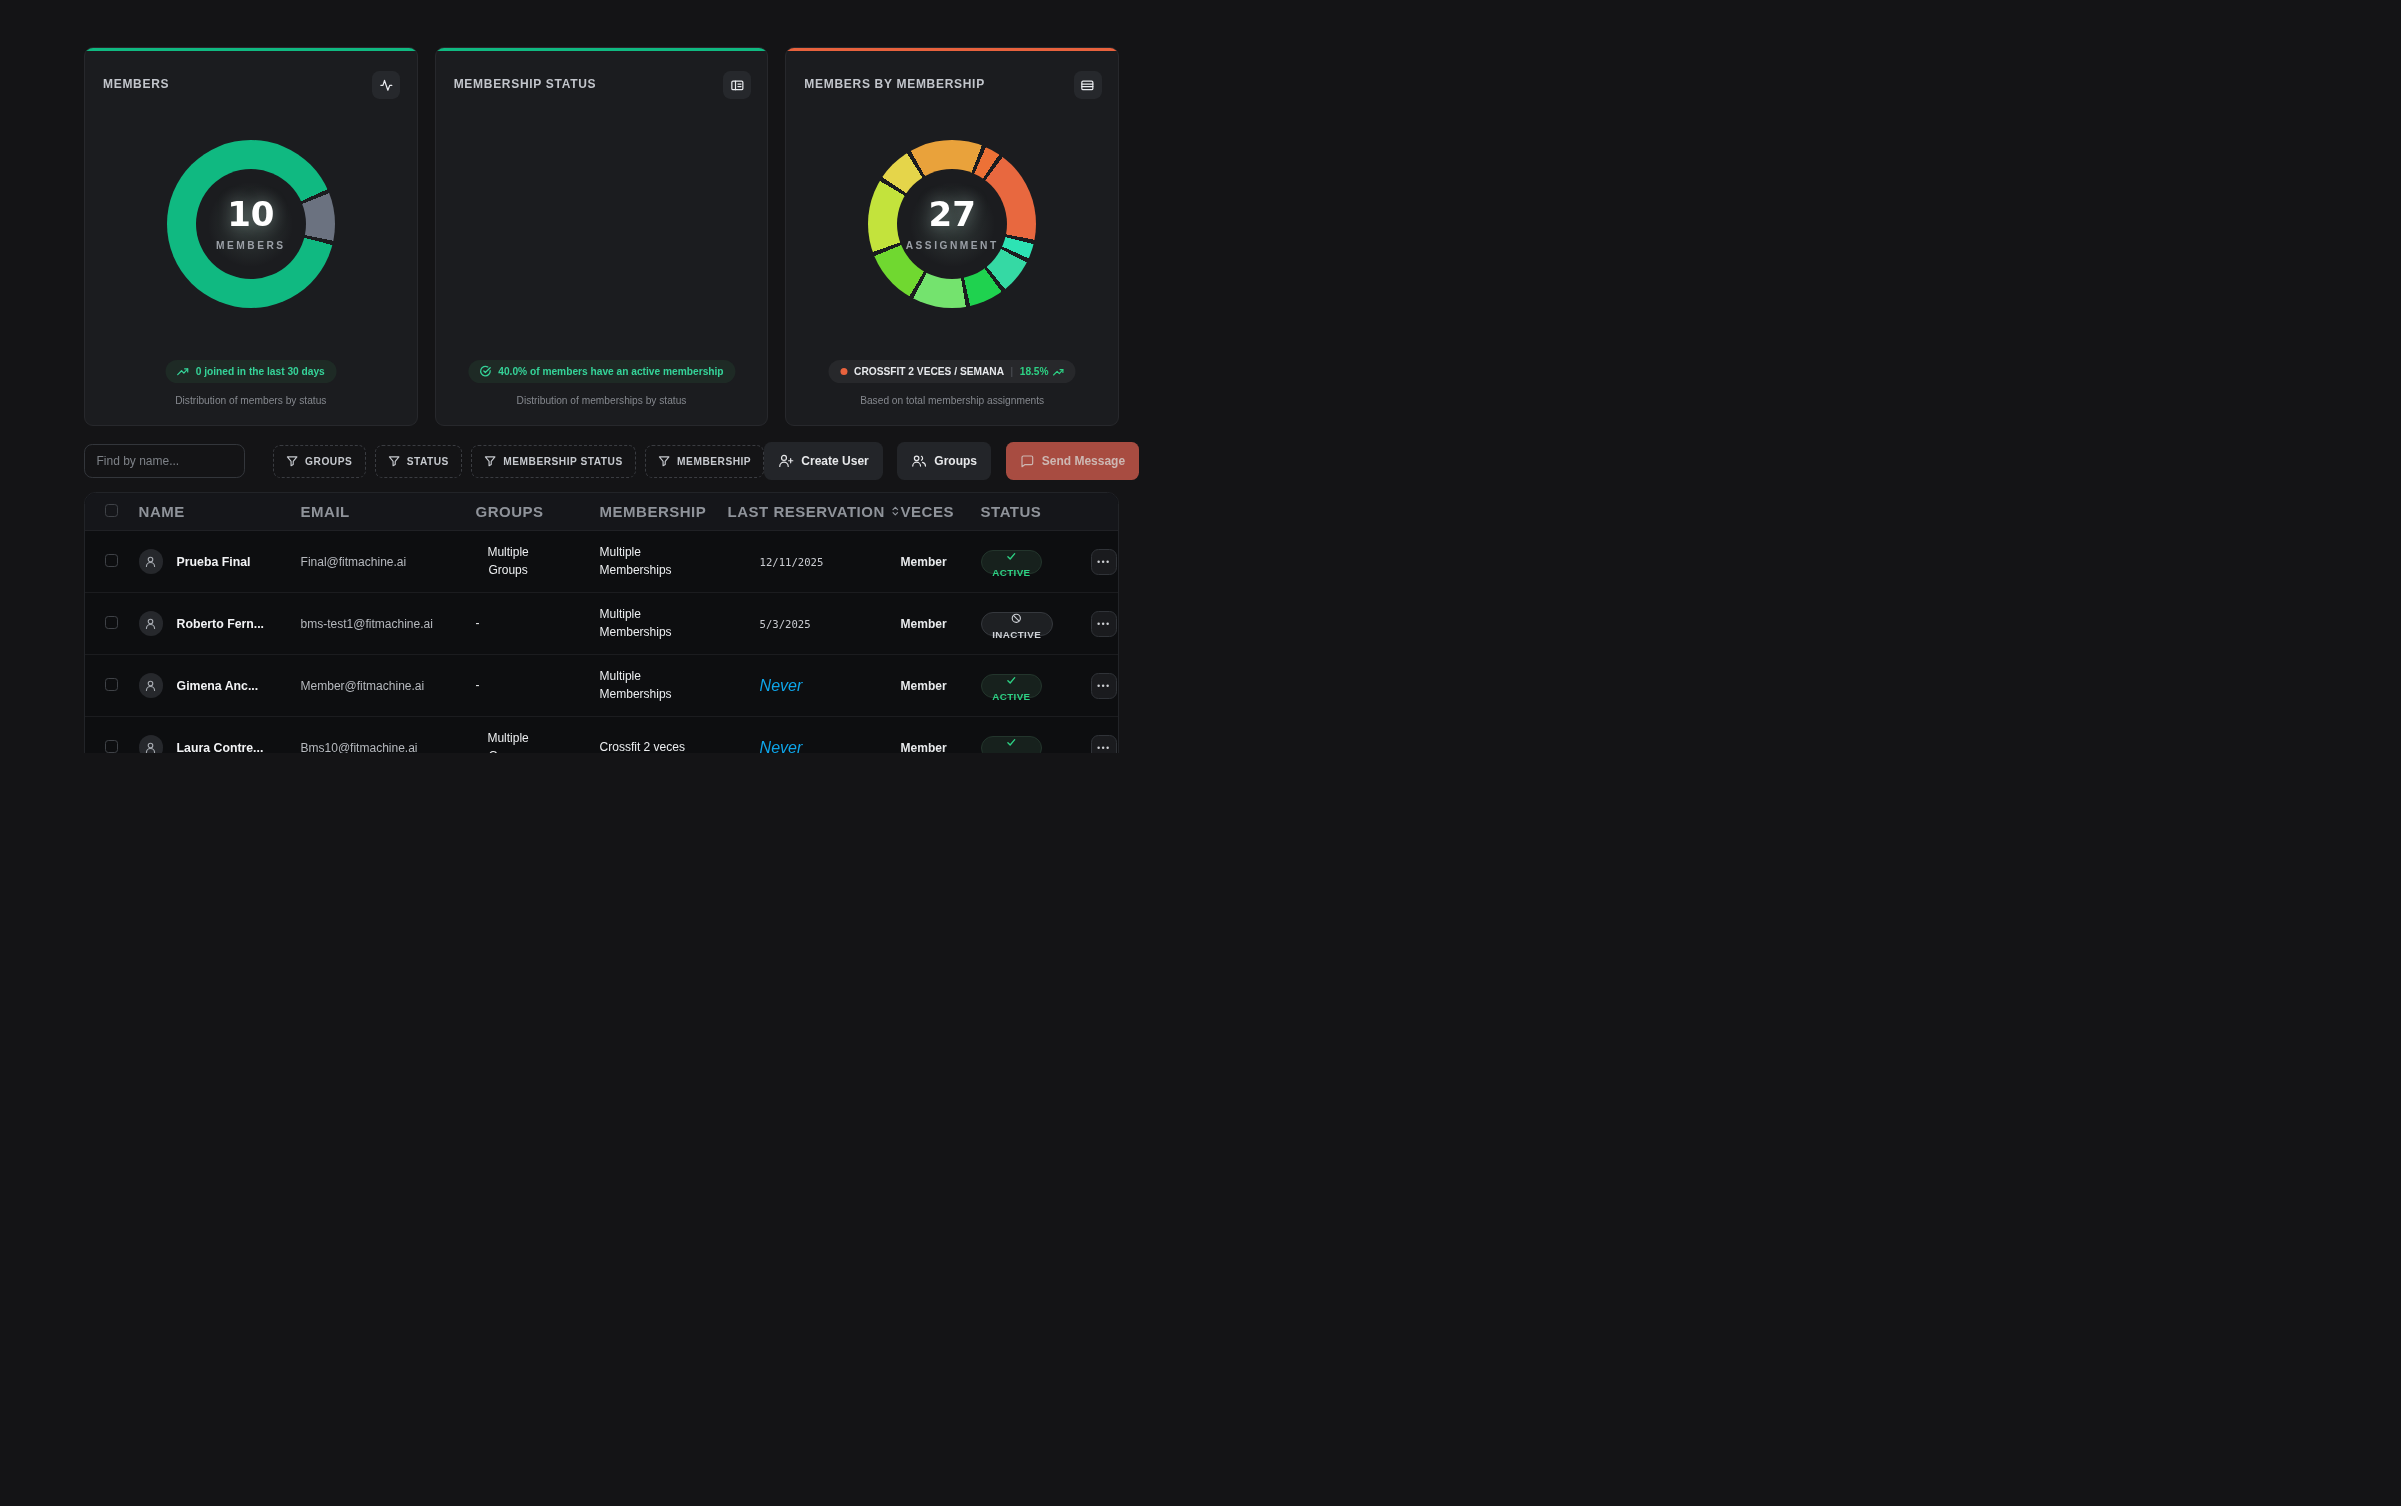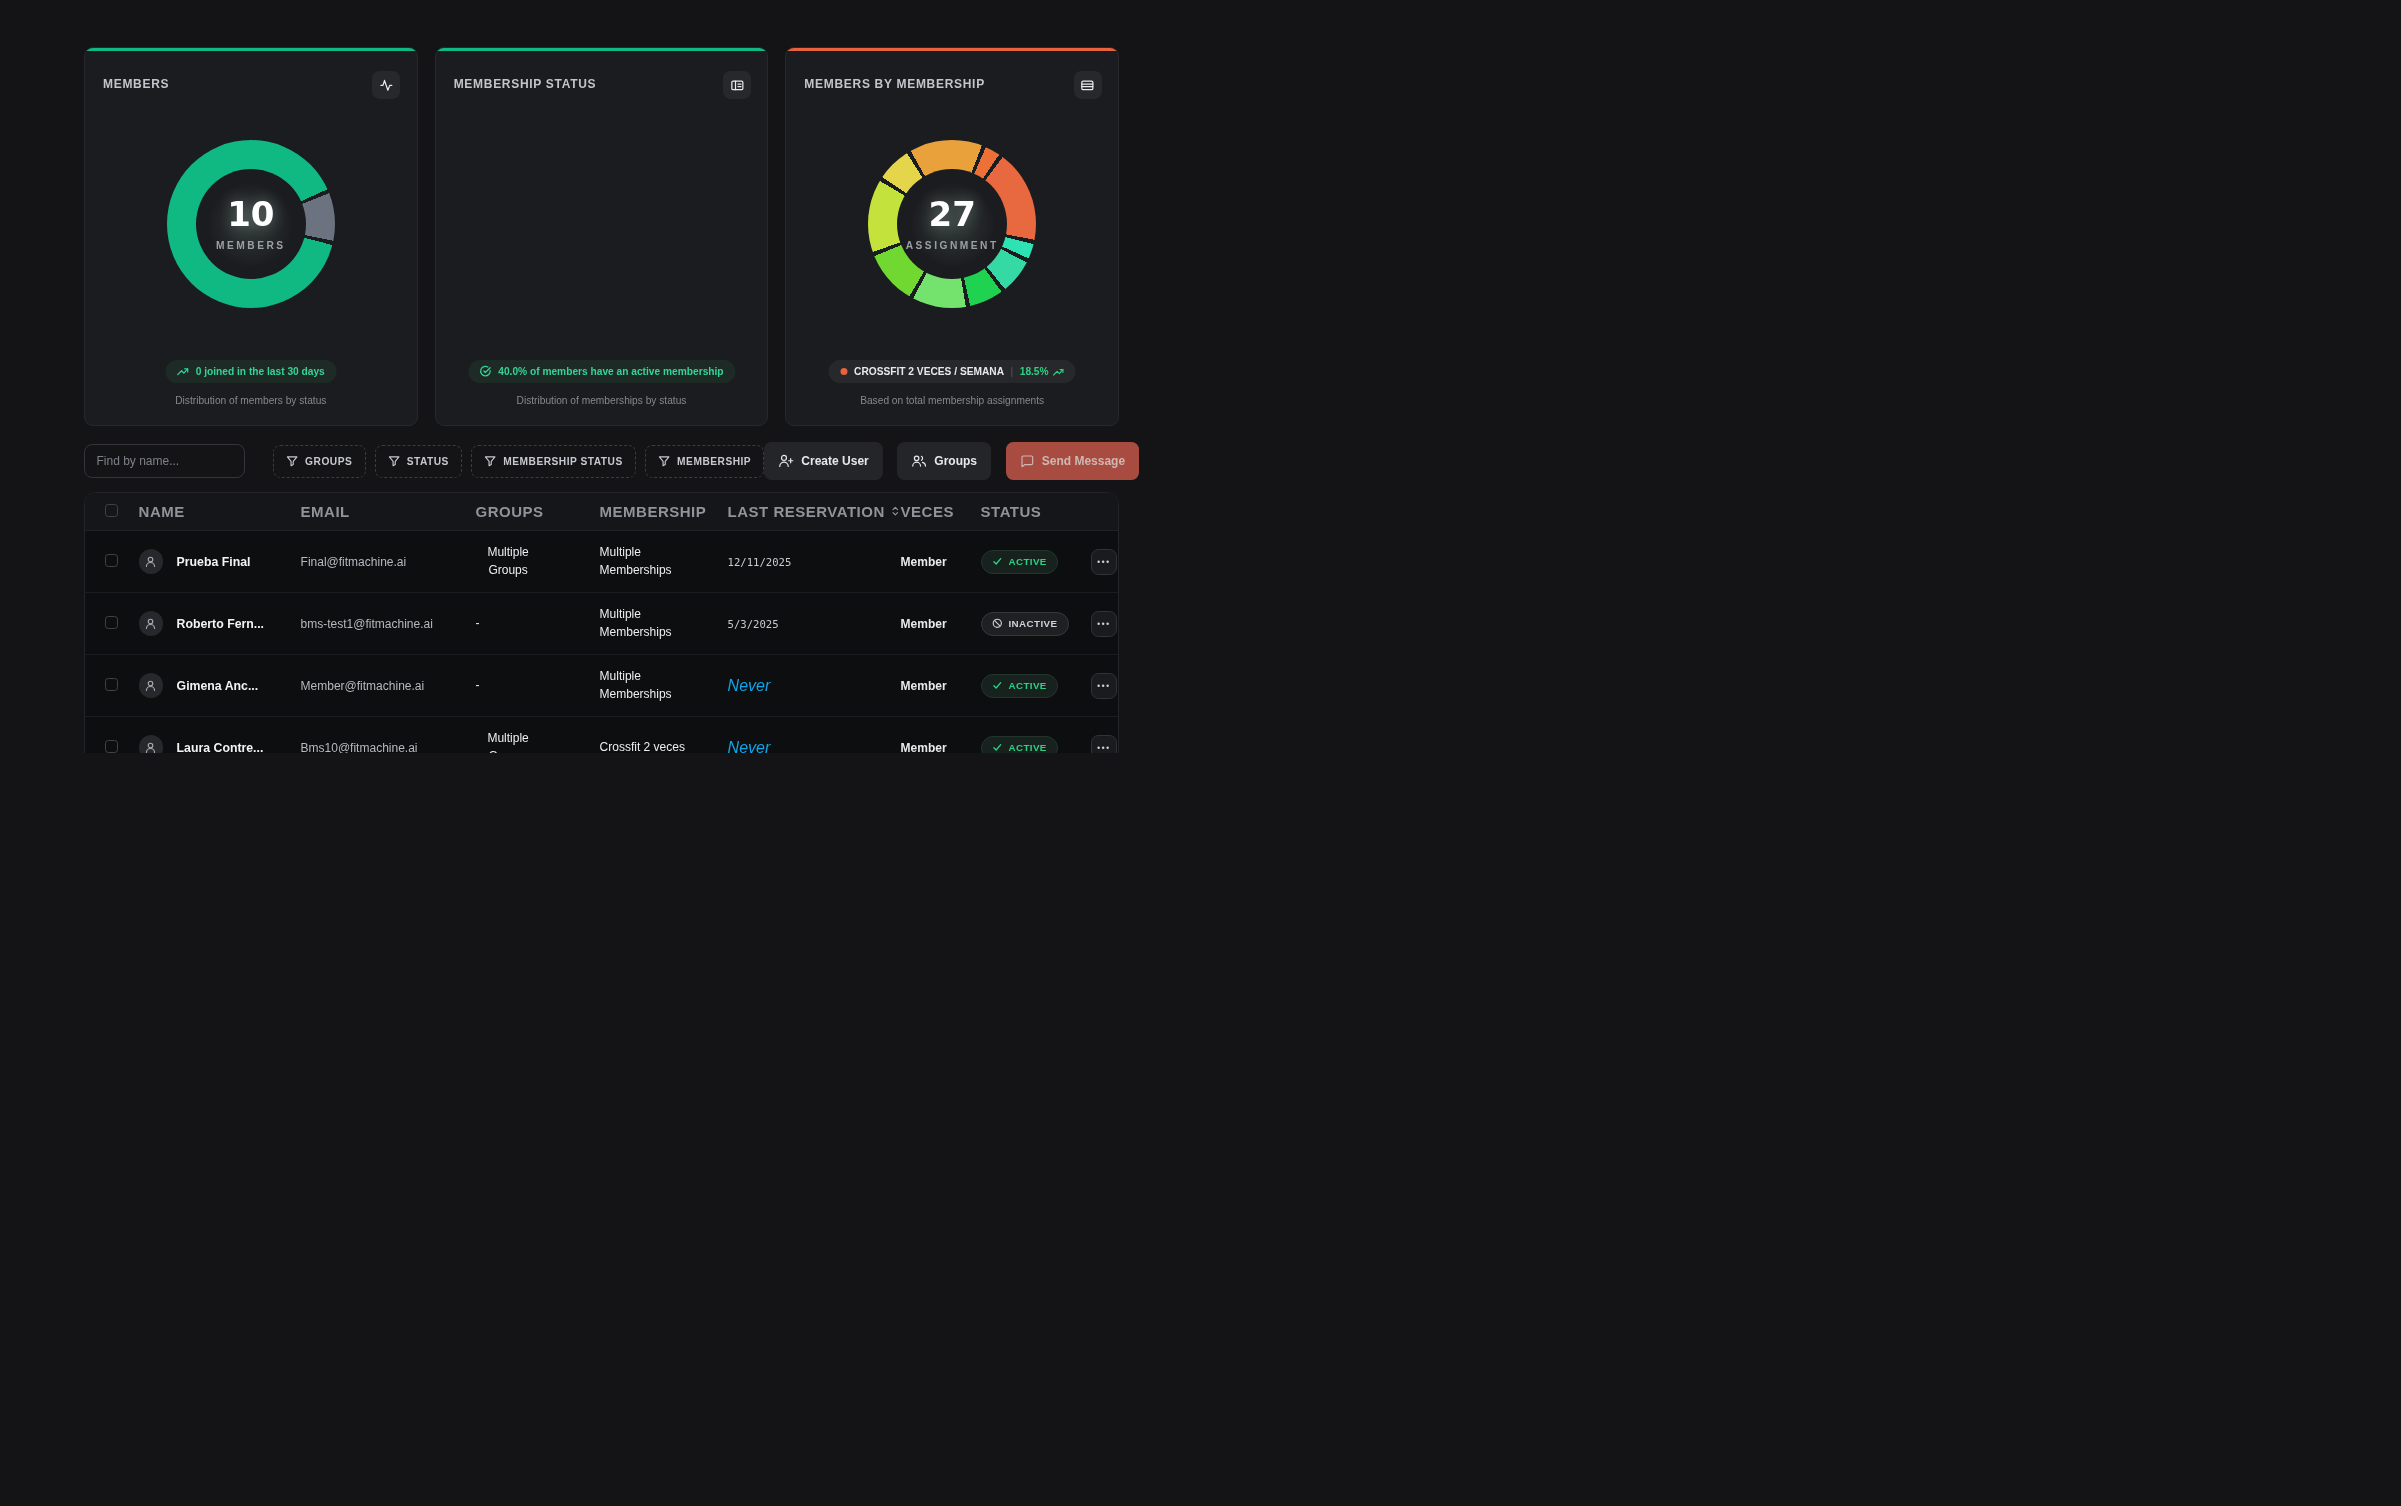--- a/index.html
+++ b/index.html
@@ -90,26 +90,26 @@
   .checkbox { width:13px; height:13px; border:1.2px solid #3f4247; border-radius:3.3px; display:inline-block; cursor:pointer; }
   .avatar {
     width:24.5px; height:24.5px; border-radius:50%; background:#26282c; color:#a7abb1;
     display:flex; align-items:center; justify-content:center;
   }
   .c-name { font-size:12.3px; font-weight:700; color:#f2f3f5; }
   .c-email { font-size:12px; color:#b6b9be; }
   .c-groups span, .c-membership span { display:inline-block; font-size:12px; color:#eceef0; line-height:1.45; }
   .c-groups span { max-width:65px;text-align:center; }
   .c-membership span { max-width:93px; }
-  .c-reservation { font-family:"DejaVu Sans Mono", monospace; font-size:10.6px; color:#c9cbd0; }
+  .c-reservation { font-family:"DejaVu Sans Mono", monospace; font-size:10.6px; color:#c9cbd0;margin-left:32px; }
   .c-reservation.italic { font-family:"Liberation Sans", sans-serif; font-style:italic; color:#0ea5e9; font-size:16px; }
   .c-role { font-size:12px; font-weight:600; color:#e8eaec; }
   .status-badge {
     display:inline-flex; align-items:center; gap:5.7px; height:24px; padding:0 10.6px;
-    border-radius:817px; font-size:9.8px; font-weight:700; letter-spacing:0.4px;
+    border-radius:817px; font-size:9.8px; font-weight:700; letter-spacing:0.4px;flex-direction:column;
   }
   .status-badge .ban-ic { display:none; }
   .status-badge.active { background:#17211d; border:0.8px solid #23352c; color:#2dd184; }
   .status-badge.inactive { background:#1e2023; border:0.8px solid #35383d; color:#ced1d6; }
   .status-badge.inactive .ban-ic { display:inline; }
   .menu-btn {
     width:26px; height:26px; border-radius:7.4px; background:#1a1b1e; border:0.8px solid #303338;
     color:#cfd1d5; display:flex; align-items:center; justify-content:center; cursor:pointer;
   }
   svg { flex:none; }

